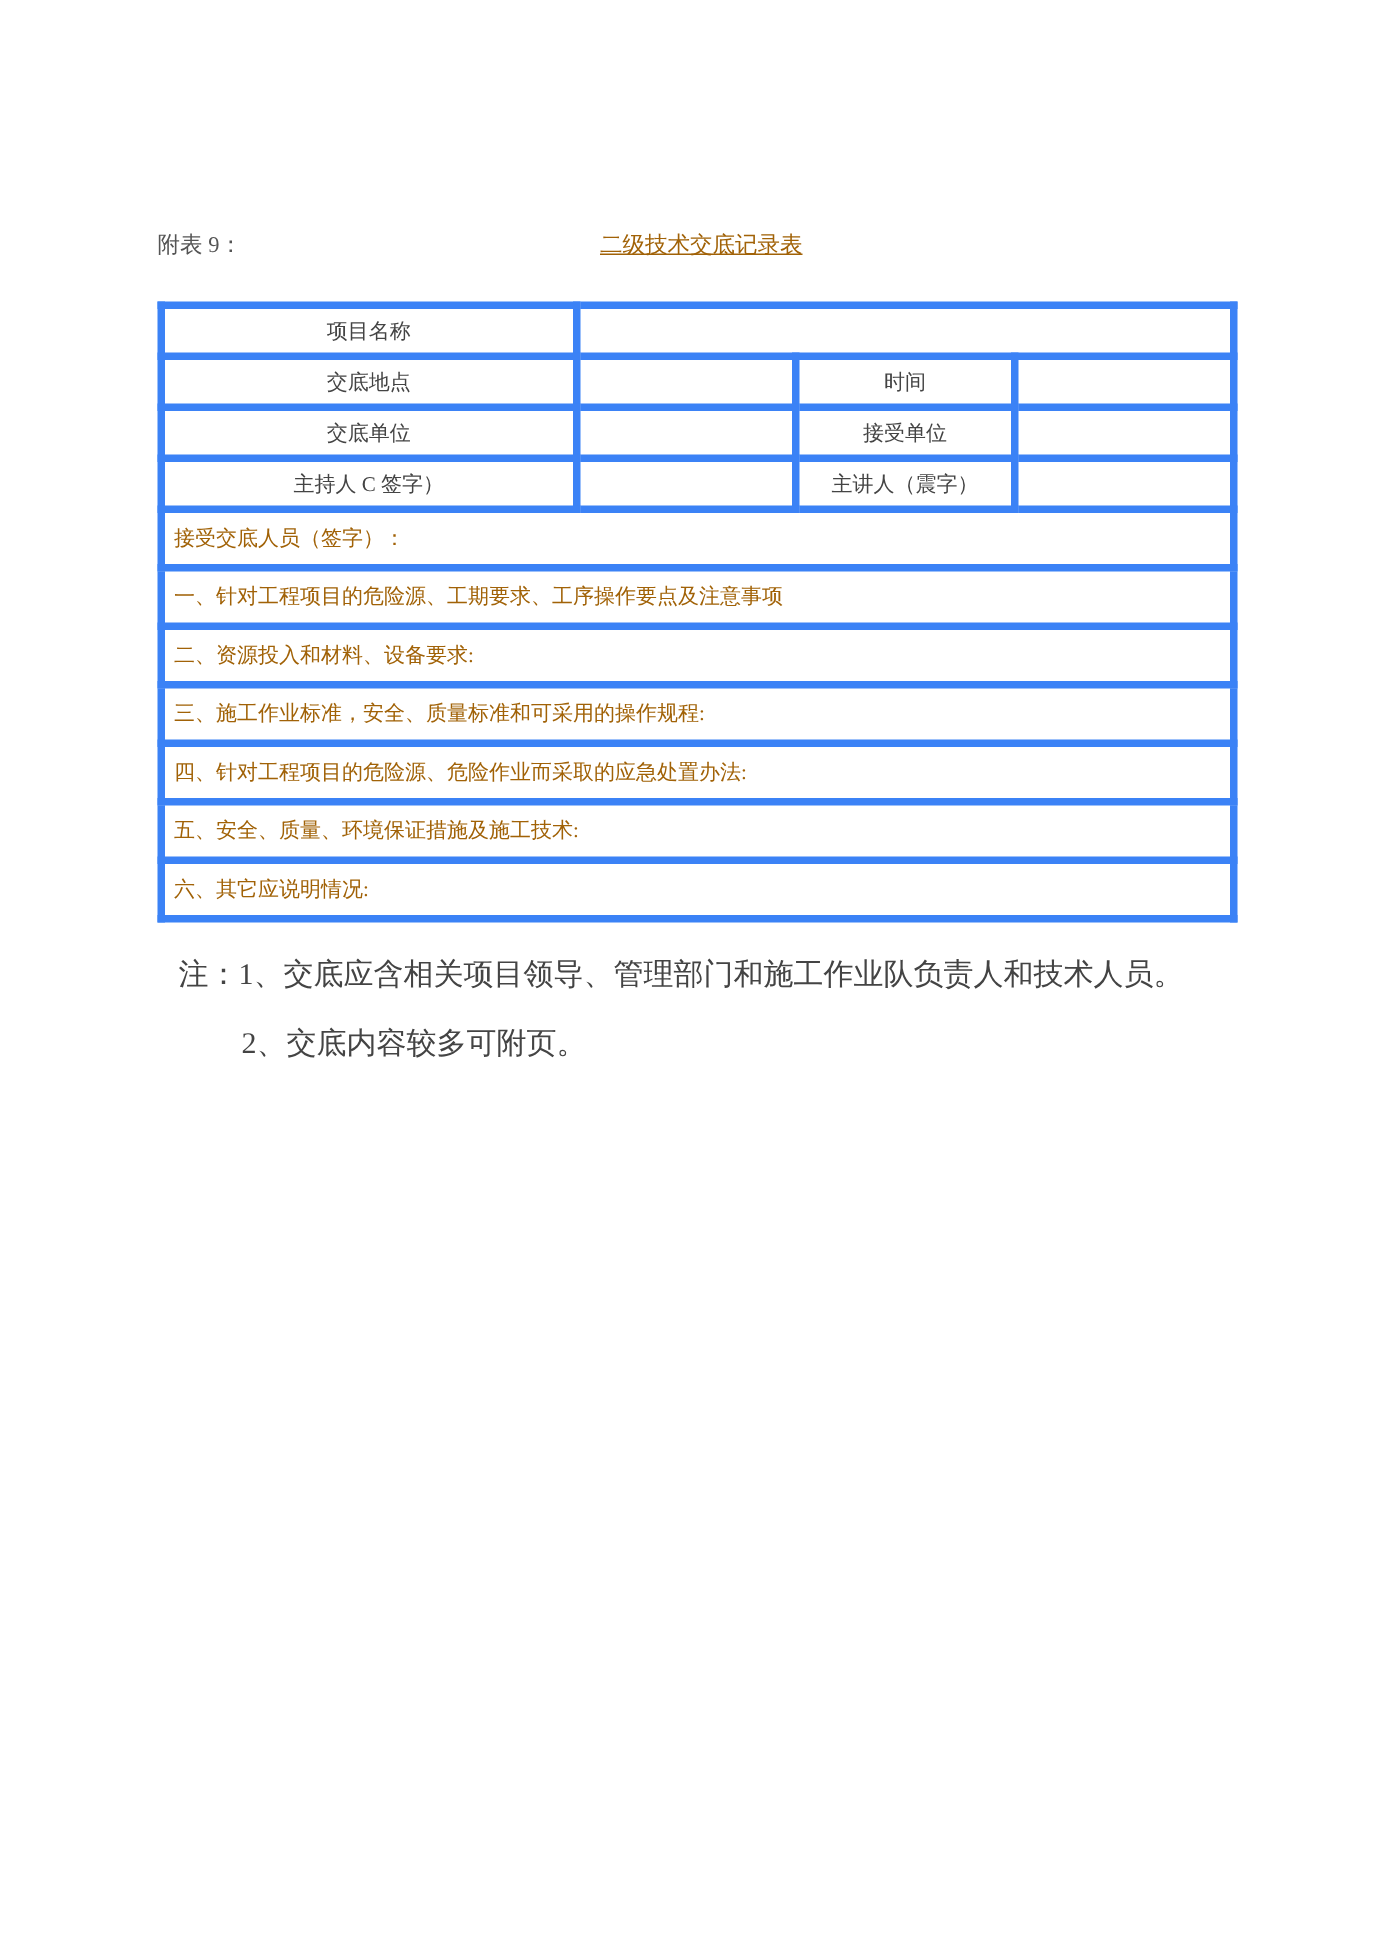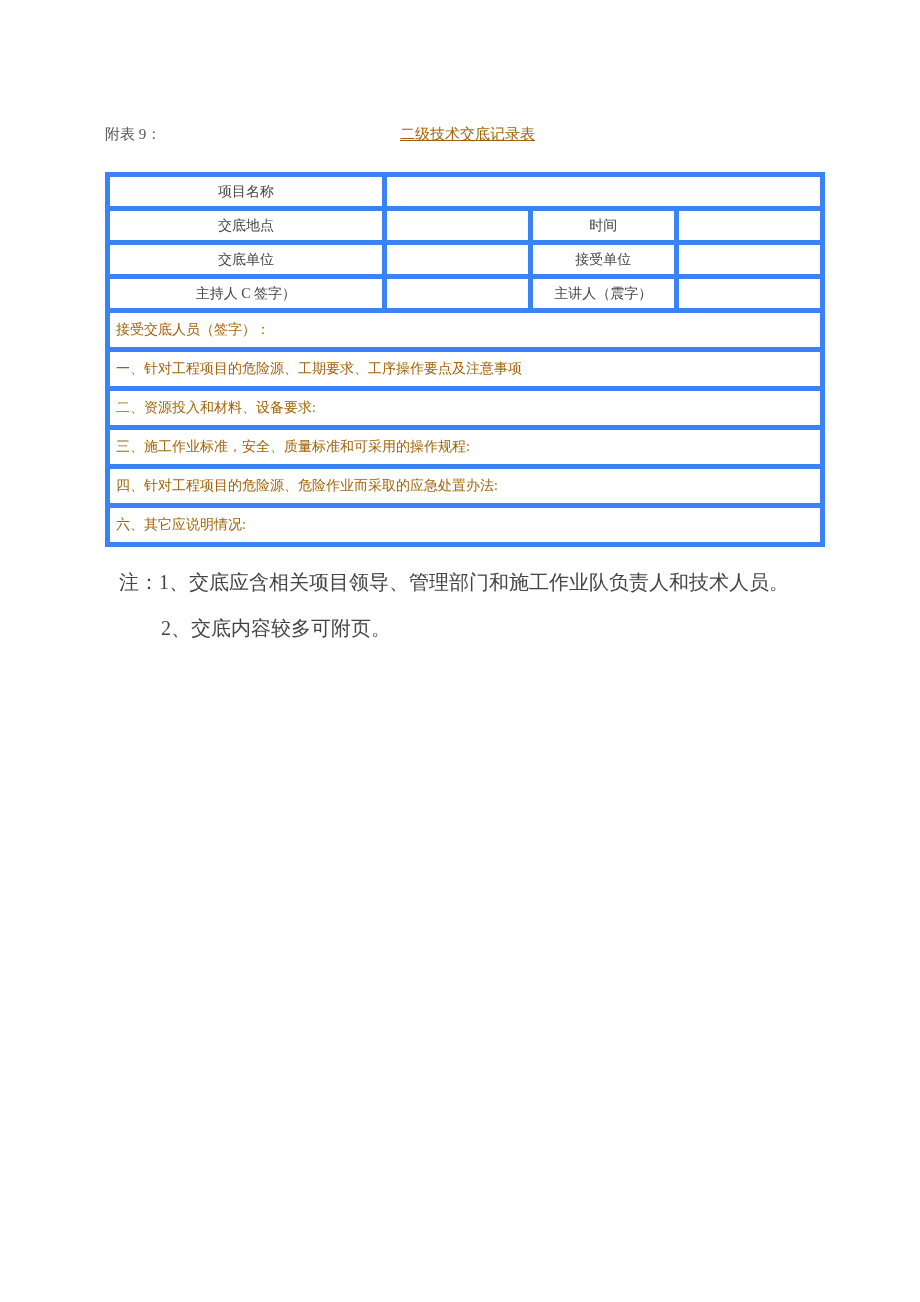--- a/index.html
+++ b/index.html
@@ -12,20 +12,21 @@
       color: #333;
       position: relative;
     }
     .page {
       padding: 125px 95px 0 105px;
     }
     .header-row {
       display: flex;
       align-items: flex-end;
       margin-bottom: 28px;
+      margin-top: 29px;
     }
     .header-left {
       width: 295px;
       font-size: 15px;
       color: #555;
     }
     .header-title {
       font-size: 15px;
       color: #a16207;
       text-decoration: underline;
@@ -116,20 +117,23 @@
     <tr>
       <td colspan="4" class="block-cell block-2">二、资源投入和材料、设备要求:</td>
     </tr>
     <tr>
       <td colspan="4" class="block-cell block-3">三、施工作业标准，安全、质量标准和可采用的操作规程:</td>
     </tr>
     <tr>
       <td colspan="4" class="block-cell block-4">四、针对工程项目的危险源、危险作业而采取的应急处置办法:</td>
     </tr>
     <tr>
+      <td colspan="4" class="block-cell block-5">五、安全、质量、环境保证措施及施工技术:</td>
+    </tr>
+    <tr>
       <td colspan="4" class="block-cell block-6">六、其它应说明情况:</td>
     </tr>
   </tbody>
     </table>
 
   <div class="notes">
     <div class="note-line">注：1、交底应含相关项目领导、管理部门和施工作业队负责人和技术人员。</div>
     <div class="note-line indent">2、交底内容较多可附页。</div>
   </div>
 

